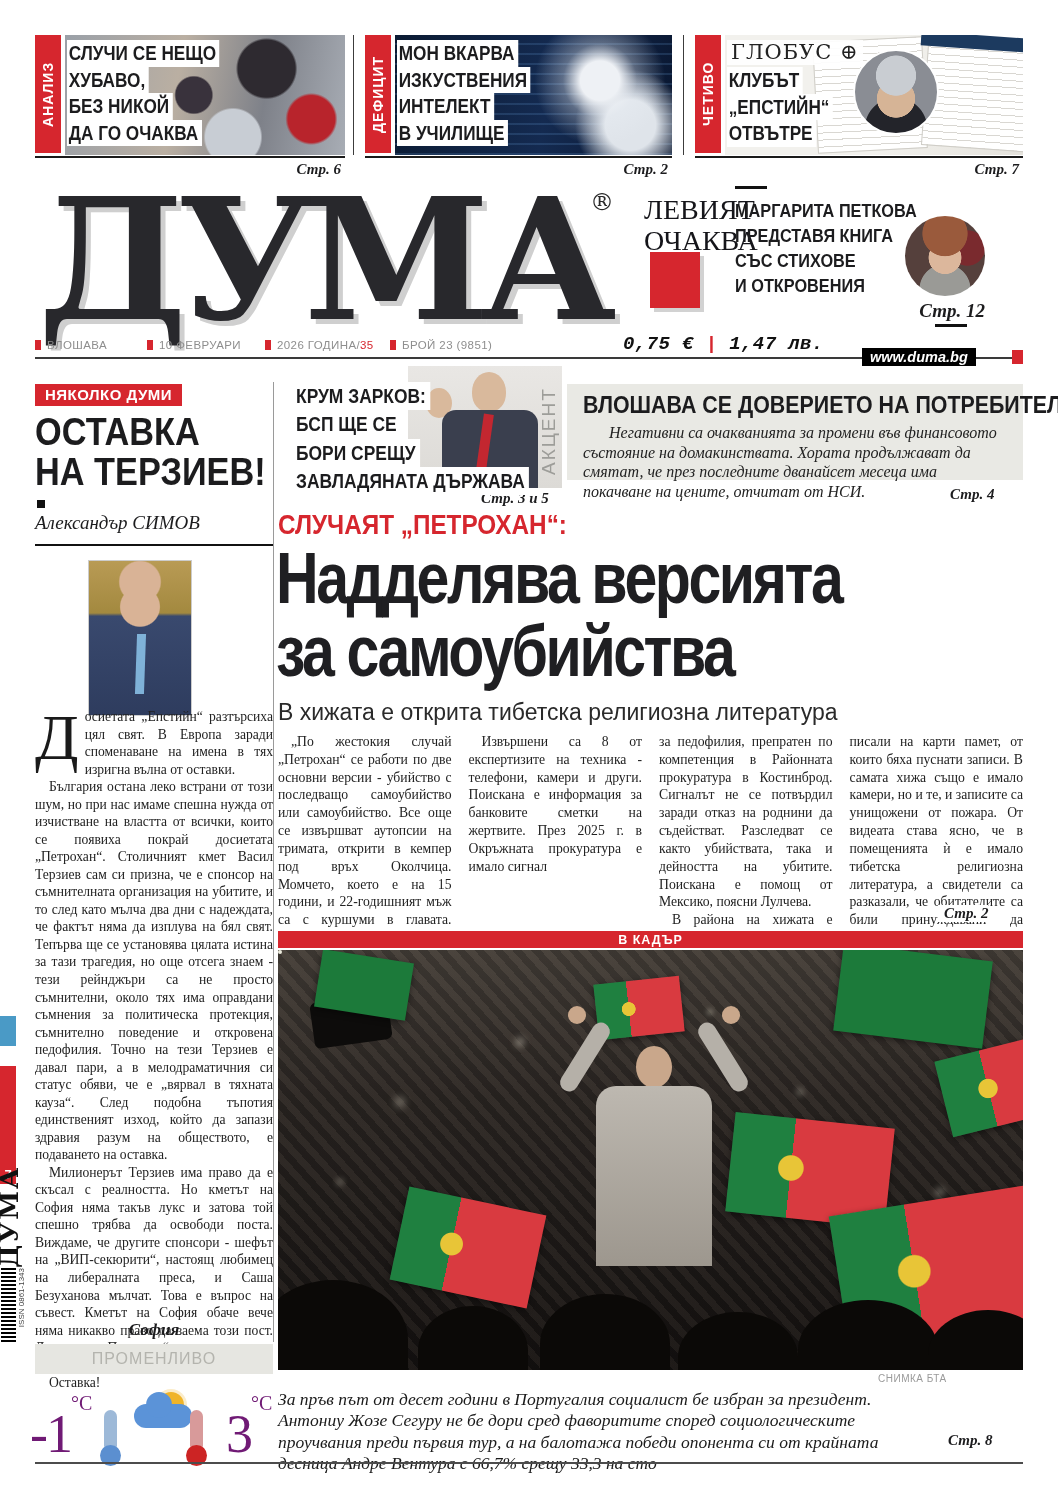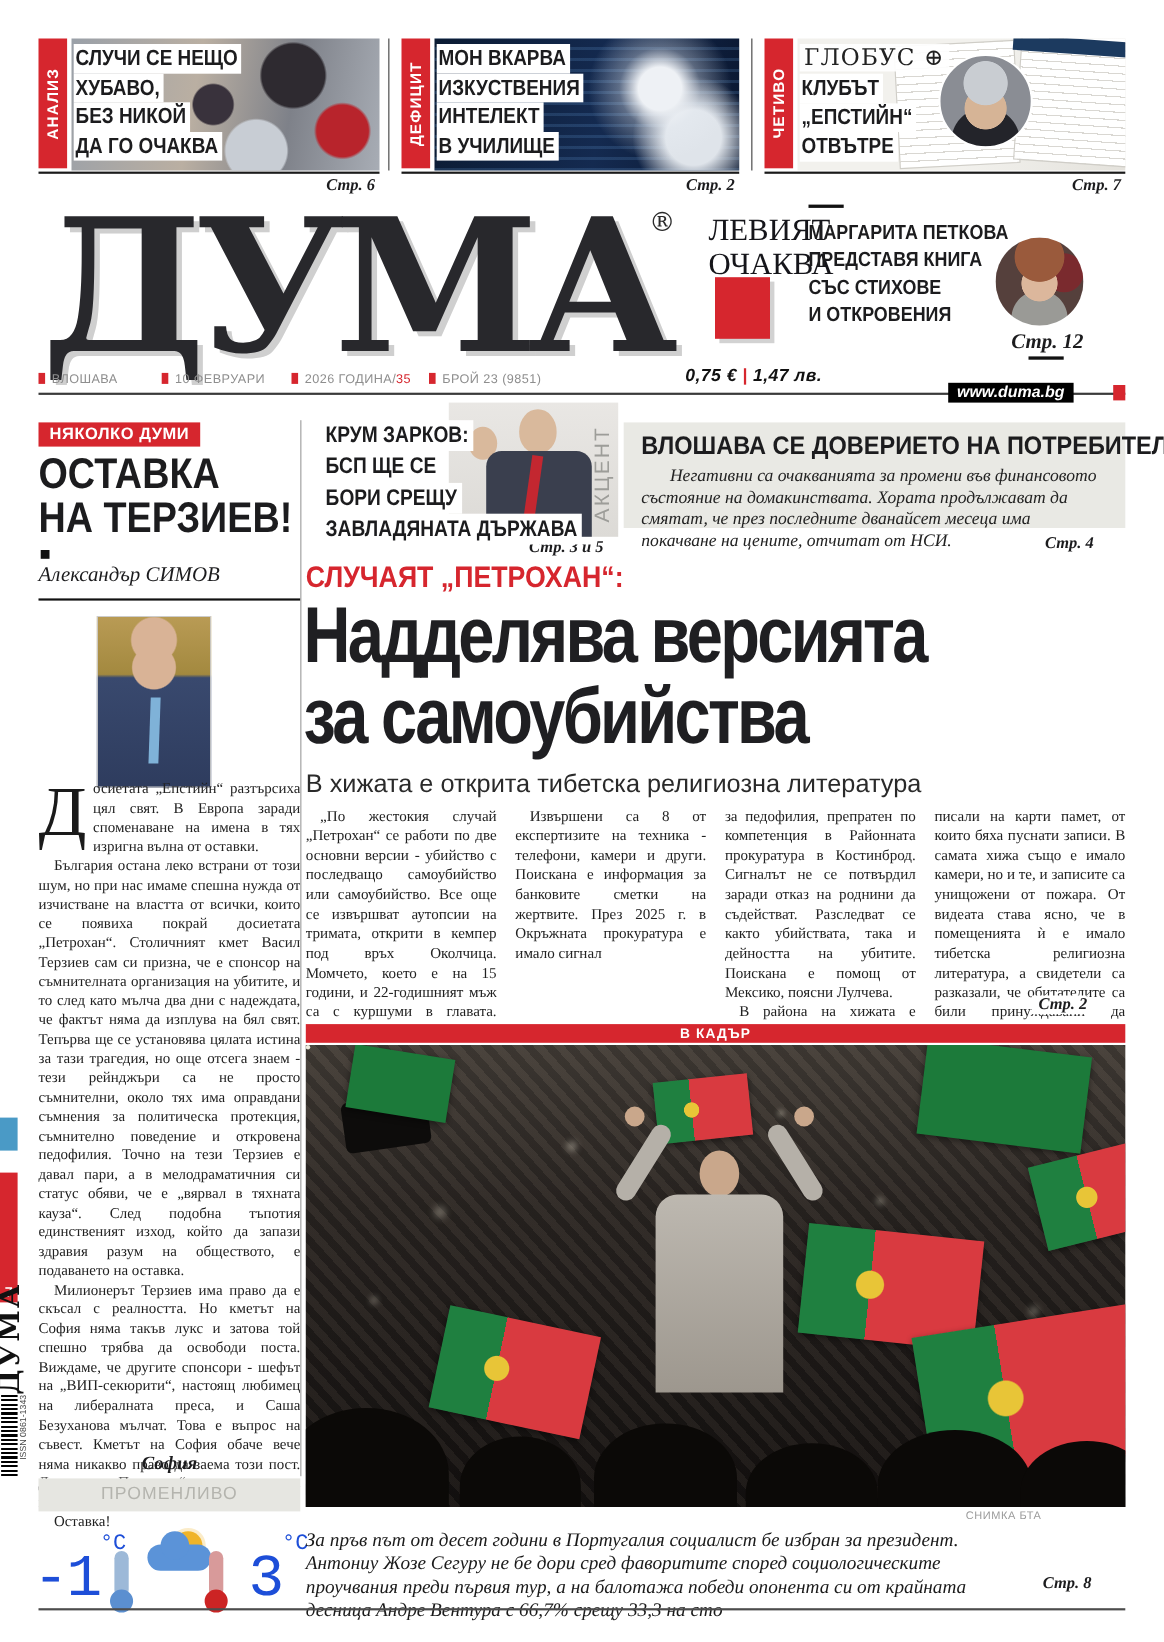--- a/index.html
+++ b/index.html
@@ -69,22 +69,22 @@
                  radial-gradient(circle at 50% 92%,#9a9a96 0 30%,transparent 31%),#55403c}
   .promo-page{position:absolute;right:40px;top:114px;font-style:italic;font-weight:700;font-size:19px}
   .promo-dash{position:absolute;right:58px;top:138px}
 
   
   .dateline{position:absolute;left:35px;top:337px;width:988px;height:18px;
       font-family:"Liberation Sans",sans-serif;font-size:11.5px;color:#8e8e8e;letter-spacing:.4px}
   .dl-item{position:absolute;top:2px;white-space:nowrap}
   .dl-sq{display:inline-block;width:6px;height:10px;background:var(--red);margin-right:6px;vertical-align:-1px}
   .dl-accent{color:var(--red)}
-  .price{position:absolute;left:588px;top:-4px;font-family:Liberation Sans, sans-serif;
-      font-style:italic;font-weight:700;font-size:16px;color:#111}
+  .price{position:absolute;left:588px;top:-4px;font-family:Liberation Mono, monospace;
+      font-style:italic;font-weight:700;font-size:19px;color:#111}
   .price-sep{color:var(--red)}
   .main-rule{position:absolute;left:35px;top:357px;width:988px;height:2px;background:#3a3a3a}
   .site-box{position:absolute;left:862px;top:348px;background:#000;color:#fff;
       font-family:"Liberation Sans",sans-serif;font-style:italic;font-weight:700;font-size:14.5px;
       padding:1px 8px}
   .site-sq{position:absolute;left:1012px;top:350px;width:11px;height:14px;background:var(--red)}
 
   
   .edge-blue{position:absolute;left:0;top:1016px;width:16px;height:30px;background:#4a9ac6}
   .edge-red{position:absolute;left:0;top:1066px;width:16px;height:118px;background:var(--red)}
@@ -118,22 +118,22 @@
   .op-body p{text-indent:14px}
   .op-body p.first{text-indent:0}
   .dropcap{float:left;font-family:"Liberation Serif",serif;font-size:64px;line-height:.82;
       padding:4px 6px 0 0;color:#1a1a1a}
   .op-city{position:absolute;left:35px;top:1320px;width:238px;text-align:center;
       font-style:italic;font-weight:700;font-size:17px}
   .op-cond{position:absolute;left:35px;top:1344px;width:238px;height:30px;background:#e6e6e1;
       color:#b4b4ae;font-family:"Liberation Sans",sans-serif;font-size:16px;letter-spacing:1px;
       display:flex;align-items:center;justify-content:center}
   .weather{position:absolute;left:30px;top:1384px;width:248px;height:96px}
-  .temp{position:absolute;top:8px;font-family:Liberation Mono, monospace;font-weight:200;
-      font-size:54px;color:#1d4ed8;letter-spacing:-2px}
+  .temp{position:absolute;top:8px;font-family:Liberation Serif, serif;font-weight:200;
+      font-size:54px;color:#701a75;letter-spacing:-2px}
   .temp sup{font-size:20px;font-weight:300;vertical-align:42px;letter-spacing:0}
   .thermo{position:absolute;width:13px;height:42px;border-radius:7px}
   .thermo .bulb{position:absolute;left:-4px;bottom:-14px;width:21px;height:21px;border-radius:50%}
   .th-blue{background:#9db9d8;top:26px;left:74px}.th-blue .bulb{background:#5b8fd0}
   .th-red{background:#d89a9a;top:26px;left:160px}.th-red .bulb{background:#cc2424}
   .wsun{position:absolute;left:128px;top:8px;width:26px;height:26px;border-radius:50%;background:#f0b429;
       box-shadow:0 0 0 3px rgba(240,180,41,.25)}
   .wcloud{position:absolute;left:104px;top:20px;width:58px;height:24px;border-radius:12px;background:#5b93d8}
   .wcloud::after{content:"";position:absolute;left:12px;top:-12px;width:26px;height:26px;border-radius:50%;background:#5b93d8}
 

